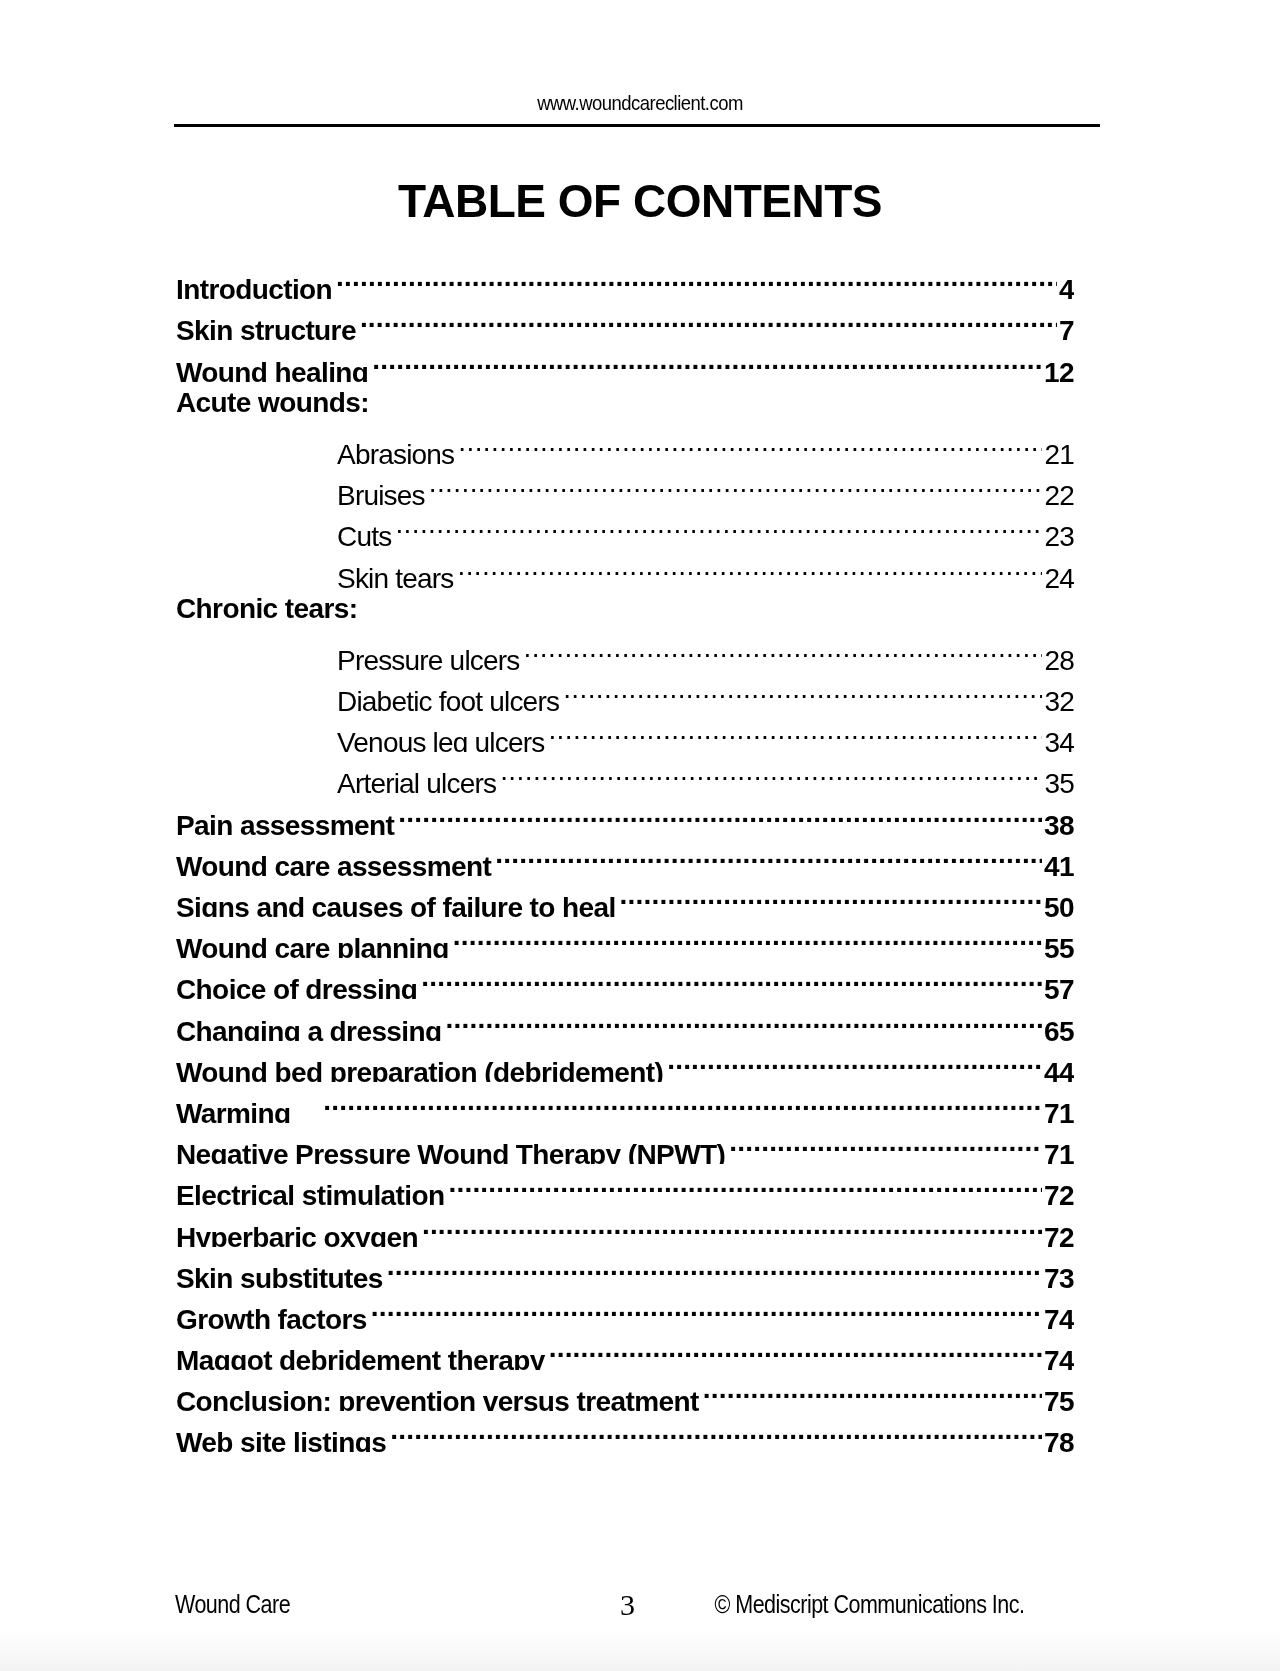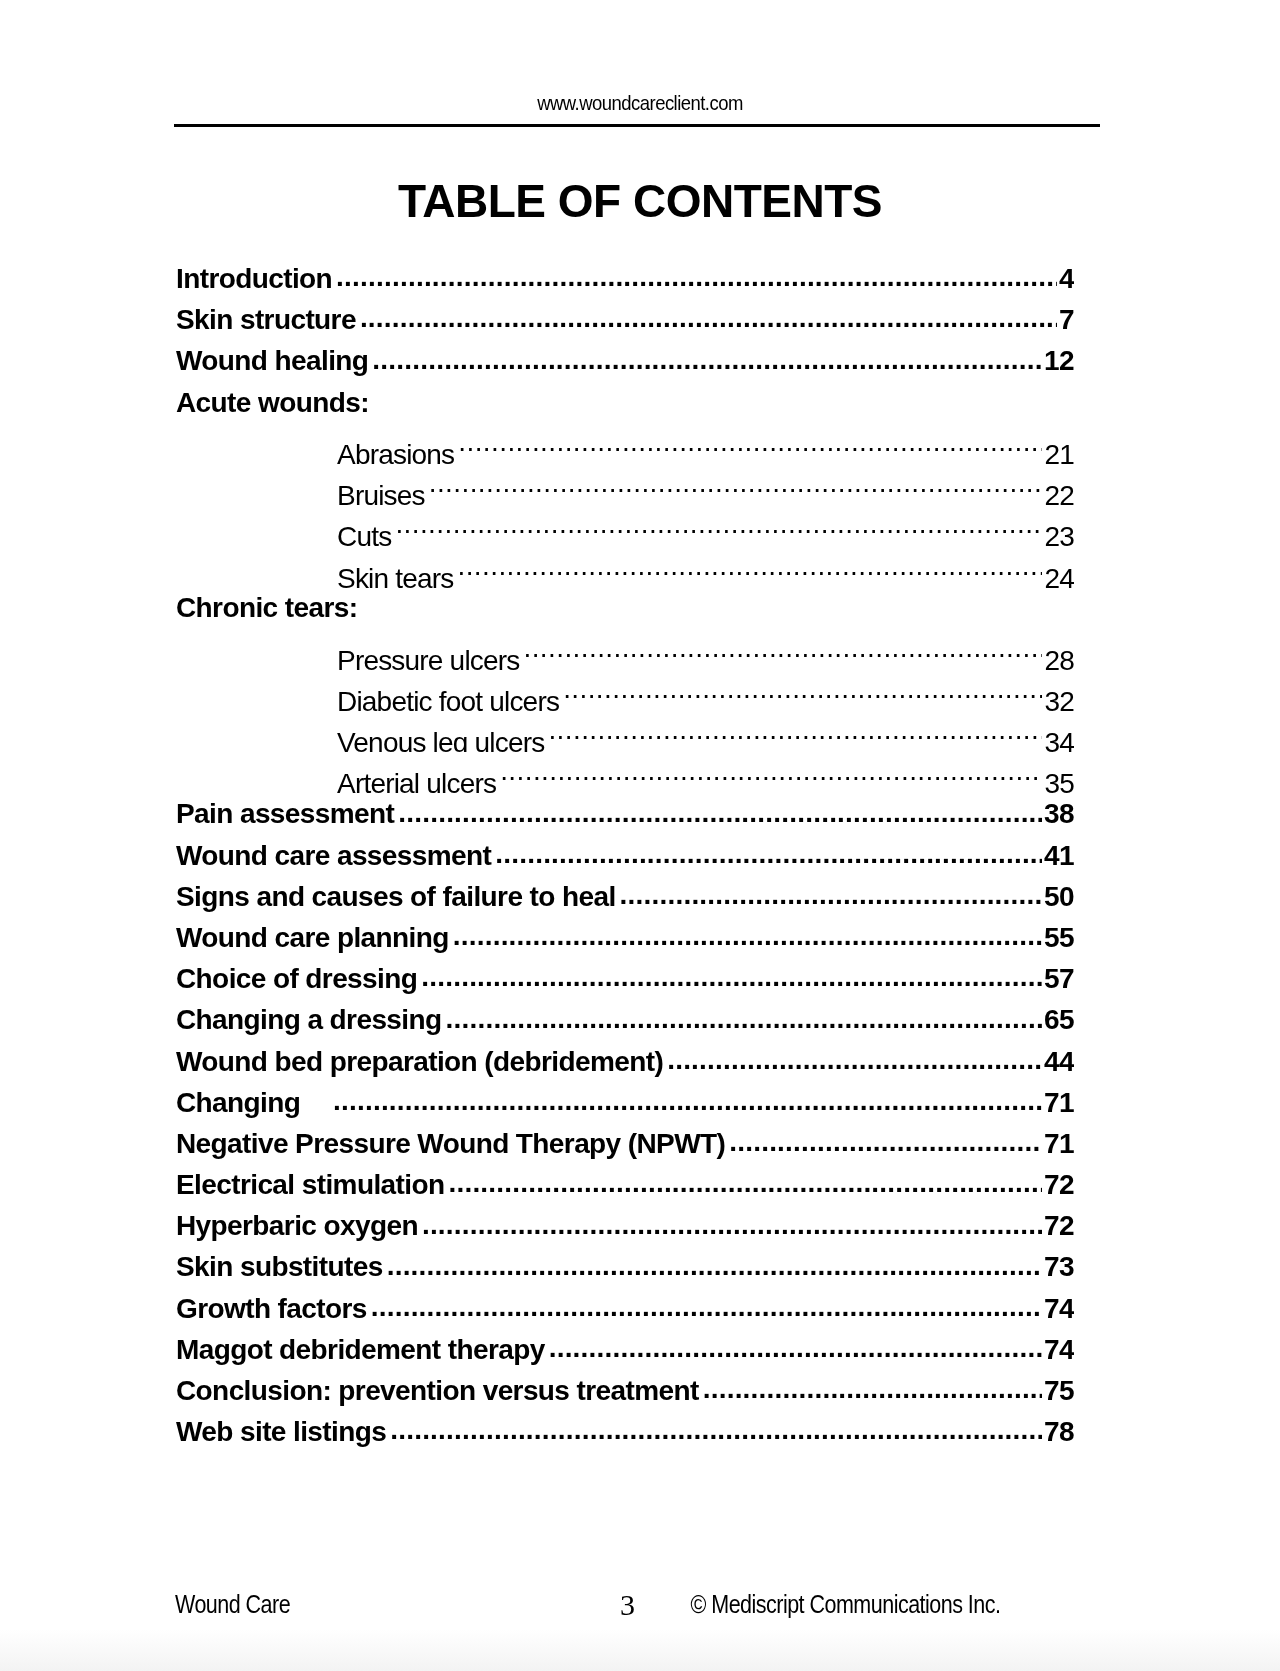--- a/index.html
+++ b/index.html
@@ -64,21 +64,20 @@
       align-items: baseline;
       font-family: "Liberation Sans", sans-serif;
       font-size: 28px;
       line-height: 41.2px;
       white-space: nowrap;
       overflow: hidden;
     }
     .toc-row.main {
       font-weight: bold;
       letter-spacing: -0.6px;
-      align-items: flex-end;
     }
     .toc-row.sub {
       font-weight: normal;
       padding-left: 161px;
       letter-spacing: -0.8px;
     }
     .toc-row .label {
       flex: 0 0 auto;
     }
     .toc-row .leader {
@@ -103,20 +102,21 @@
       flex: 0 0 auto;
       min-width: 0;
       text-align: left;
     }
     .footer {
       position: absolute;
       top: 1590px;
       left: 0;
       width: 1176px;
       height: 36px;
+      padding-left: 24px;
     }
     .footer-left {
       position: absolute;
       left: 175px;
       top: 0;
       font-family: "Liberation Sans", sans-serif;
       font-size: 25px;
       letter-spacing: -0.6px;
       transform: scaleX(0.86);
       transform-origin: left center;
@@ -240,21 +240,21 @@
         <span class="label">Changing a dressing </span>
         <span class="leader"></span>
         <span class="page-num">65</span>
       </div>
     <div class="toc-row main">
         <span class="label">Wound bed preparation (debridement) </span>
         <span class="leader"></span>
         <span class="page-num">44</span>
       </div>
     <div class="toc-row main">
-        <span class="label" style="white-space:pre">Changing    </span>
+        <span class="label" style="white-space:pre">Warming    </span>
         <span class="leader"></span>
         <span class="page-num">71</span>
       </div>
     <div class="toc-row main">
         <span class="label">Negative Pressure Wound Therapy (NPWT)</span>
         <span class="leader"></span>
         <span class="page-num">71</span>
       </div>
     <div class="toc-row main">
         <span class="label">Electrical stimulation </span>

